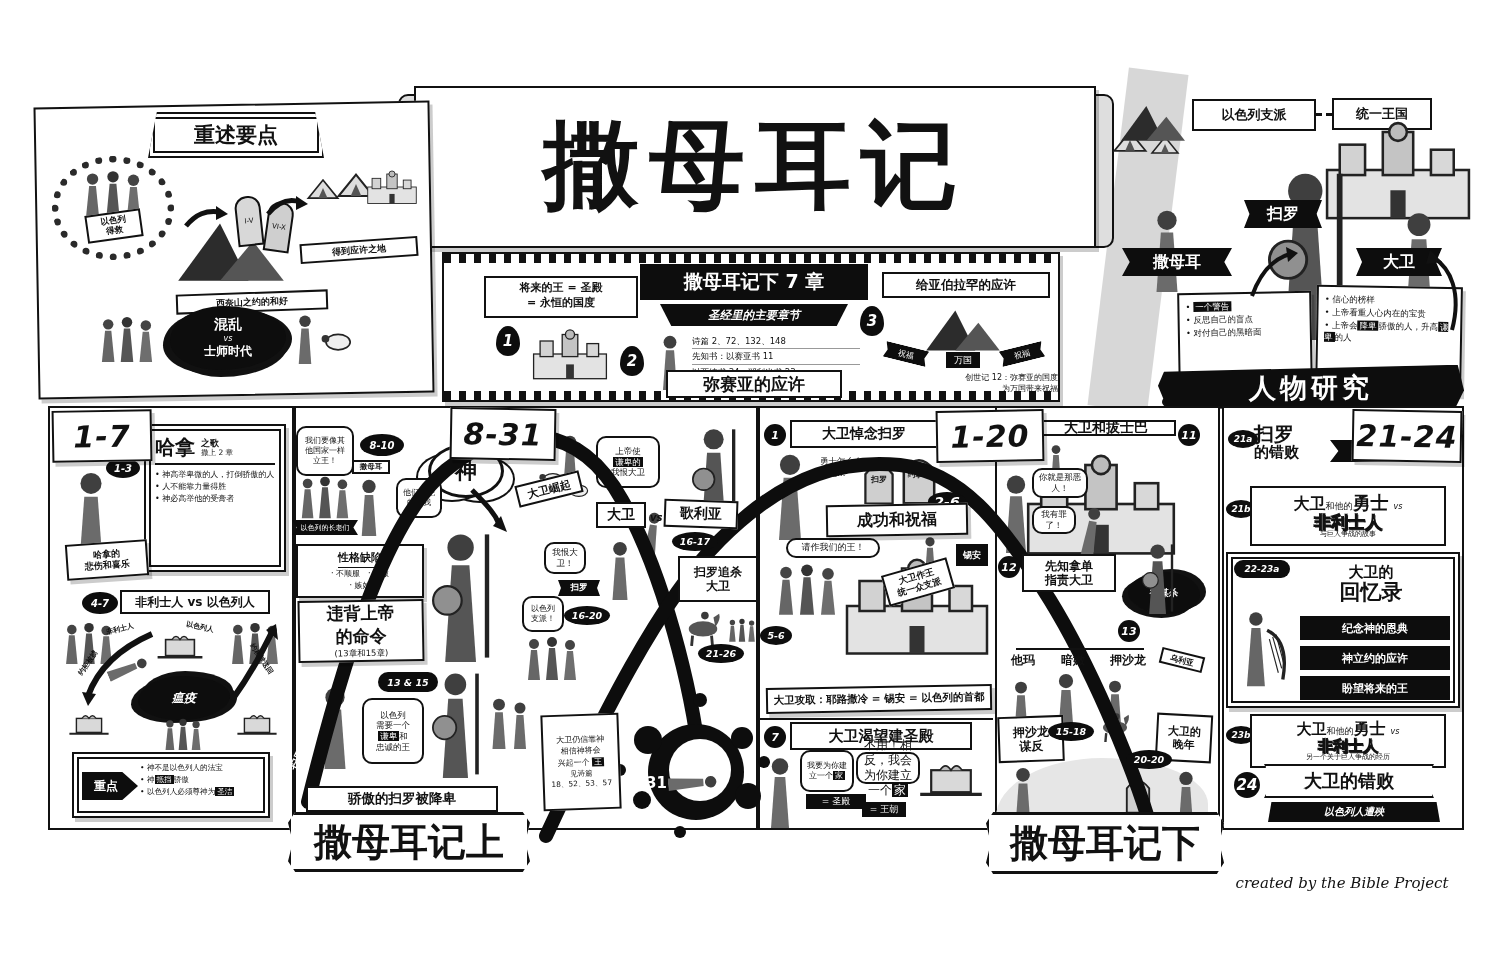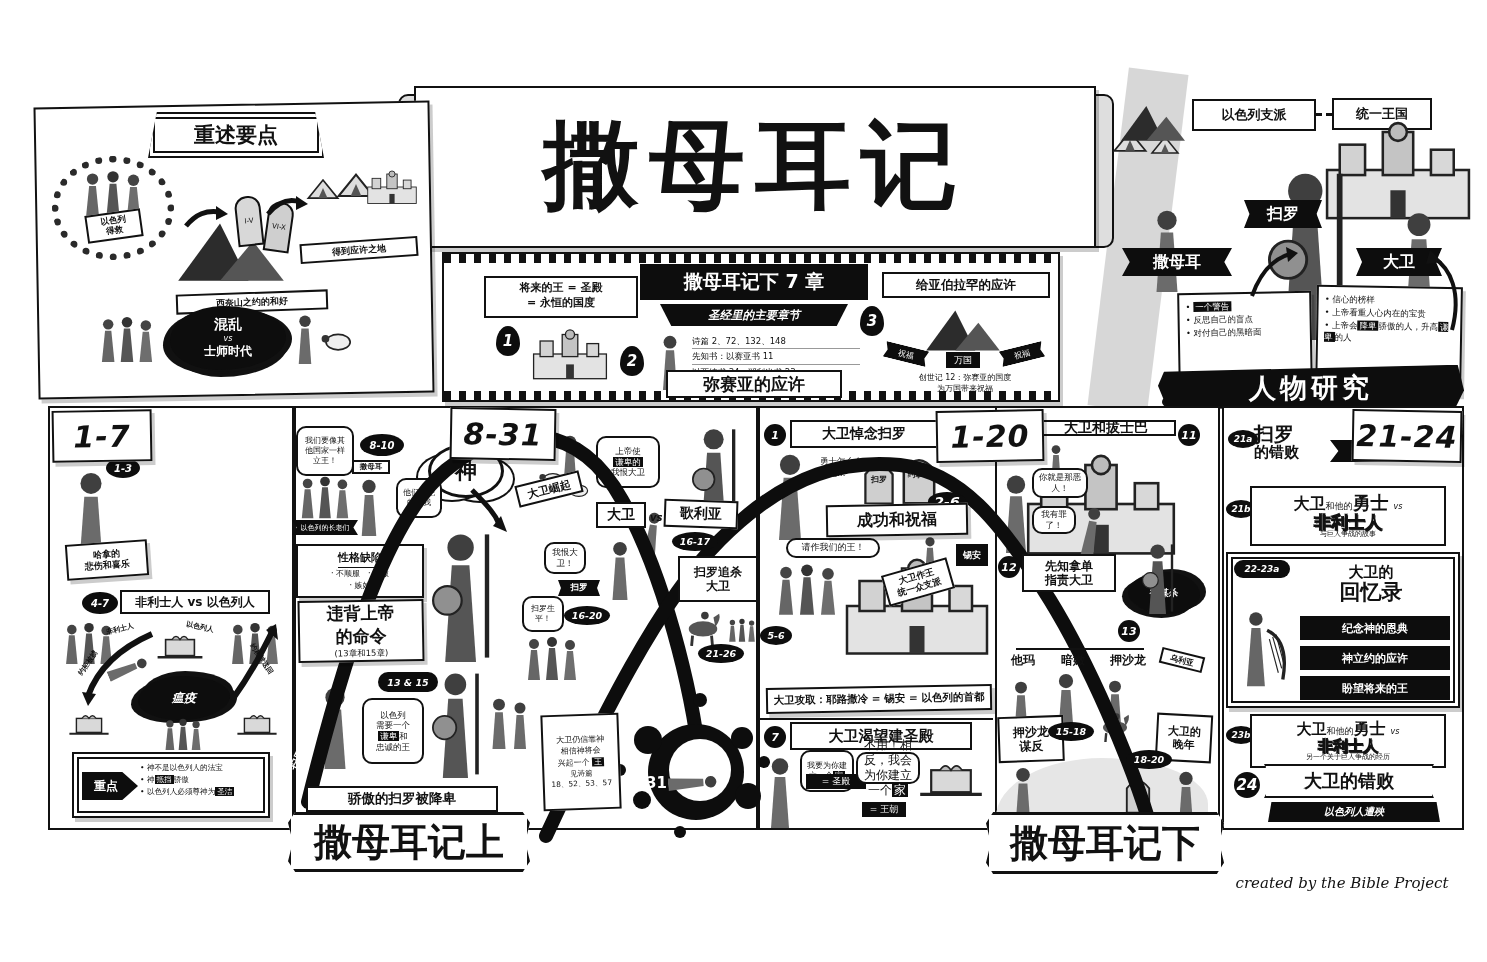--- a/index.html
+++ b/index.html
@@ -214,21 +214,21 @@
       </svg>
   <div class="abs rib ctr" style="left:440px;top:92px;width:44px;height:16px;transform:rotate(14deg)">
         <span style="font-size:8px">祝福</span>
       </div>
   <div class="abs rib ctr" style="left:556px;top:92px;width:44px;height:16px;transform:rotate(-14deg)">
         <span style="font-size:8px">祝福</span>
       </div>
   <div class="abs tag" style="left:502px;top:98px;width:34px;height:16px">
         <span>万国</span>
       </div>
-  <div class="abs" style="left:428px;top:118px;width:186px;font-size:8px;text-align:center;line-height:1.4">
+  <div class="abs" style="left:428px;top:118px;width:186px;font-size:8px;text-align:right;line-height:1.4">
     <div>创世记 12：弥赛亚的国度</div>
     <div>为万国带来祝福</div>
   </div>
   <div class="abs bd2 ctr" style="left:222px;top:116px;width:176px;height:28px">
     <span style="font-size:17px;font-weight:900">弥赛亚的应许</span>
   </div>
 </div>
 
 <div class="abs bd2 ctr" style="left:1192px;top:99px;width:124px;height:32px">
       <span style="font-size:13px;font-weight:bold">以色列支派</span>
@@ -300,20 +300,34 @@
 <div class="abs bd ctr z4 range" style="left:1352px;top:410px;width:110px;height:52px;transform:rotate(1deg)">
       <span>21-24</span>
     </div>
 
 <div class="abs badge" style="left:106px;top:458px;width:34px;height:20px;font-size:10px">
       <span>1-3</span>
     </div>
 <svg class="fig" style="left:66px;top:470px" width="50" height="92">
       <use href="#sy-person"></use>
     </svg>
+<div class="abs orn" style="left:144px;top:424px;width:142px;height:148px;padding:8px 9px">
+  <div style="display:flex;align-items:center;border-bottom:2px solid #111;padding-bottom:2px">
+    <span style="font-size:20px;font-weight:900">哈拿</span>
+    <span style="margin-left:6px;display:flex;flex-direction:column;font-size:9px;line-height:1.2">
+      <span class="b">之歌</span>
+      <span style="font-size:7.5px">撒上 2 章</span>
+    </span>
+  </div>
+  <div class="note" style="font-size:8px;margin-top:4px">
+    <div>神高举卑微的人，打倒骄傲的人</div>
+    <div>人不能靠力量得胜</div>
+    <div>神必高举他的受膏者</div>
+  </div>
+</div>
 <div class="abs bd colc" style="left:66px;top:542px;width:82px;height:36px;transform:rotate(-4deg);font-size:9px;font-weight:bold;line-height:1.2">
   <span>哈拿的</span>
   <span>悲伤和喜乐</span>
 </div>
 <div class="abs badge" style="left:82px;top:592px;width:36px;height:22px;font-size:10px">
       <span>4-7</span>
     </div>
 <div class="abs bd2 ctr" style="left:120px;top:590px;width:150px;height:24px">
       <span style="font-size:12px;font-weight:900">非利士人 vs 以色列人</span>
     </div>
@@ -458,21 +472,21 @@
 <svg class="fig" style="left:600px;top:540px" width="40" height="60">
       <use href="#sy-person"></use>
     </svg>
 <div class="abs rib ctr" style="left:558px;top:580px;width:42px;height:16px">
       <span style="font-size:8.5px;font-weight:bold">扫罗</span>
     </div>
 <div class="abs badge" style="left:564px;top:606px;width:46px;height:19px;font-size:9.5px">
       <span>16-20</span>
     </div>
 <div class="abs bub" style="left:522px;top:596px;width:42px;height:36px;font-size:8px">
-      <span>扫罗生平！</span>
+      <span>以色列支派！</span>
     </div>
 <svg class="fig" style="left:522px;top:636px" width="60" height="44">
       <use href="#sy-crowd"></use>
     </svg>
 <div class="abs bd2 colc z4" style="left:678px;top:556px;width:80px;height:46px;line-height:1.2">
   <span style="font-size:12px;font-weight:900">扫罗追杀</span>
   <span style="font-size:12px;font-weight:900">大卫</span>
 </div>
 <svg class="fig" style="left:678px;top:608px" width="50" height="38">
       <use href="#sy-horse"></use>
@@ -551,21 +565,21 @@
     </div>
 <div class="abs bd2 ctr" style="left:790px;top:722px;width:182px;height:28px">
       <span style="font-size:15px;font-weight:900">大卫渴望建圣殿</span>
     </div>
 <svg class="fig" style="left:760px;top:756px" width="40" height="72">
       <use href="#sy-person"></use>
     </svg>
 <div class="abs bub" style="left:800px;top:750px;width:54px;height:42px;font-size:8px">
   <span><span>我要为你建立一个</span><span class="hl">家</span></span>
 </div>
-<div class="abs tag" style="left:806px;top:774px;width:60px;height:15px">
+<div class="abs tag" style="left:806px;top:794px;width:60px;height:15px">
       <span>= 圣殿</span>
     </div>
 <div class="abs bub" style="left:856px;top:752px;width:64px;height:32px;font-size:12px">
   <span><span>不用！相反，我会为你建立一个</span><span class="hl">家</span></span>
 </div>
 <div class="abs tag" style="left:862px;top:802px;width:44px;height:15px">
       <span>= 王朝</span>
     </div>
 <svg class="fig" style="left:918px;top:756px" width="66" height="46">
       <use href="#sy-ark"></use>
@@ -651,21 +665,21 @@
       <use href="#sy-tomb"></use>
     </svg>
 <svg class="fig" style="left:1168px;top:770px" width="36" height="58">
       <use href="#sy-person"></use>
     </svg>
 <div class="abs bd2 colc z4" style="left:1156px;top:714px;width:56px;height:48px;transform:rotate(3deg);line-height:1.2">
   <span style="font-size:11px;font-weight:900">大卫的</span>
   <span style="font-size:11px;font-weight:900">晚年</span>
 </div>
 <div class="abs badge z4" style="left:1126px;top:750px;width:46px;height:19px;font-size:9.5px">
-      <span>18-20</span>
+      <span>20-20</span>
     </div>
 
 <div class="abs badge" style="left:1228px;top:430px;width:30px;height:18px;font-size:9px">
       <span>21a</span>
     </div>
 <div class="abs" style="left:1254px;top:424px;width:90px;line-height:1.05">
   <div style="font-size:20px;font-weight:900">扫罗</div>
   <div style="font-size:15px;font-weight:900">的错败</div>
 </div>
 <div class="abs rib ctr" style="left:1330px;top:440px;width:120px;height:22px">

